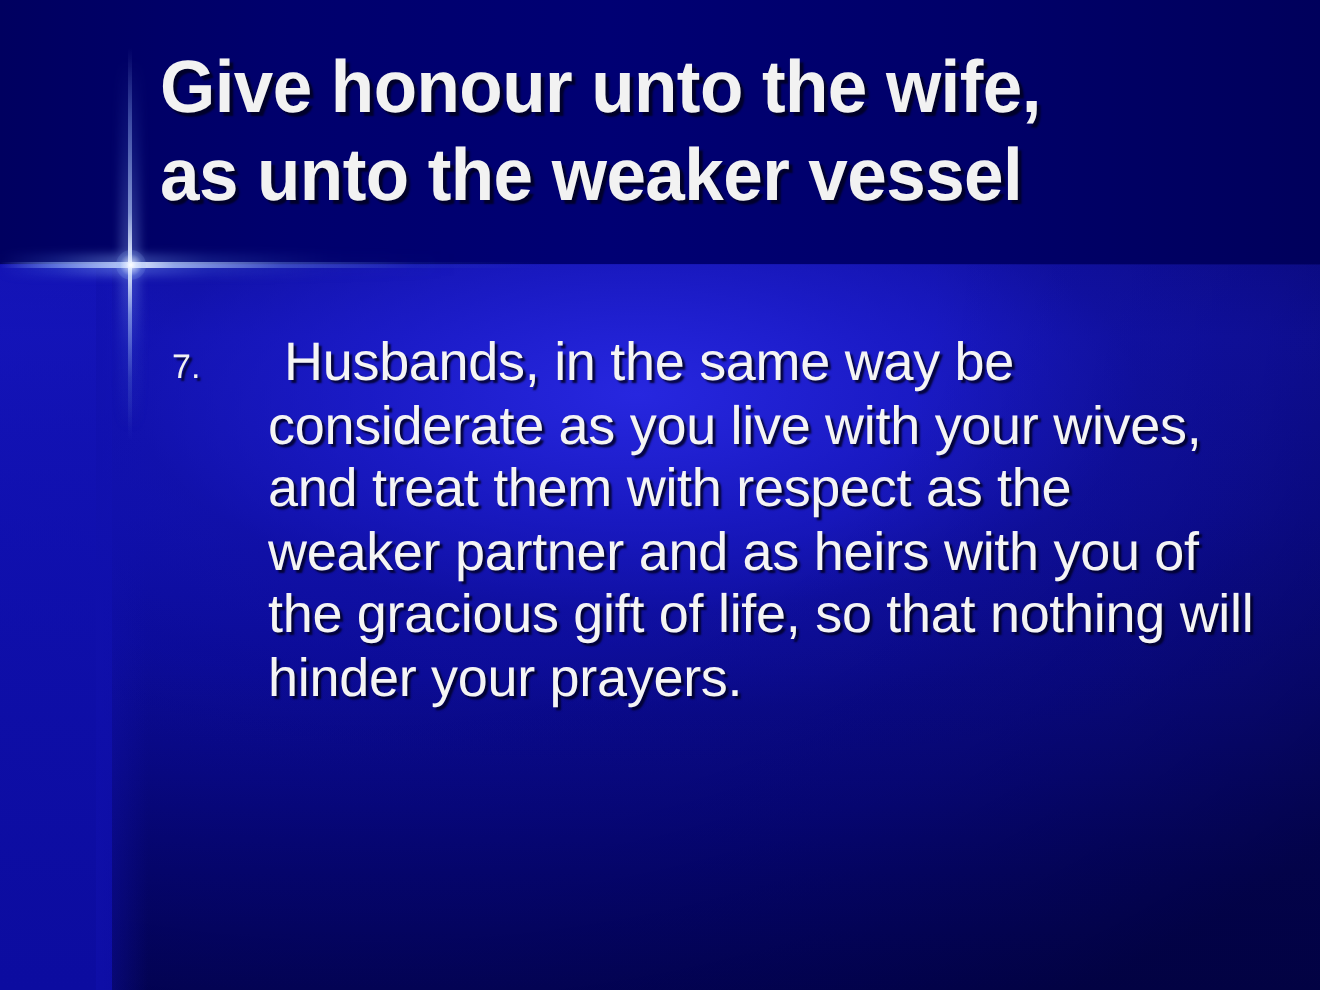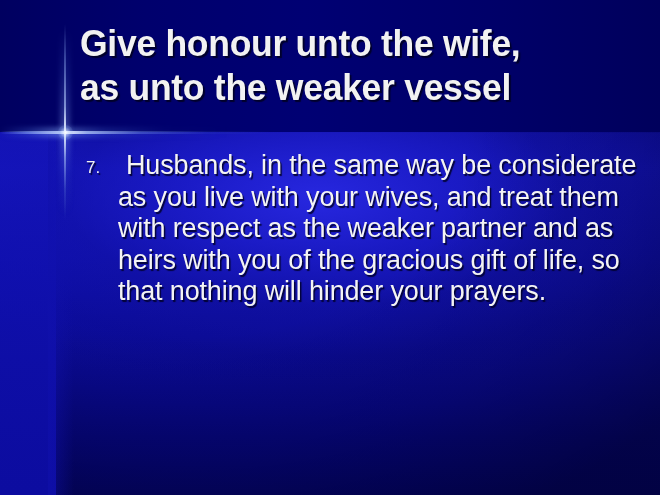--- a/index.html
+++ b/index.html
@@ -205,21 +205,21 @@
   .body-marker {
     position: absolute;
     left: 2px;
     top: 9px;
     font-size: 17px;
     line-height: 17px;
     color: #f2f2f2;
     text-shadow: 1.5px 1.5px 1px rgba(0,0,30,0.8);
   }
   .body-text {
-    margin: 0;
+    margin: 16px;
     padding-left: 34px;
     font-size: 27px;
     line-height: 31.5px;
     color: #f4f4f4;
     letter-spacing: -0.15px;
     text-shadow: 1.5px 1.5px 1px rgba(0,0,35,0.85);
   }
   .body-text .lead-indent {
     display: inline-block;
     width: 8px;

